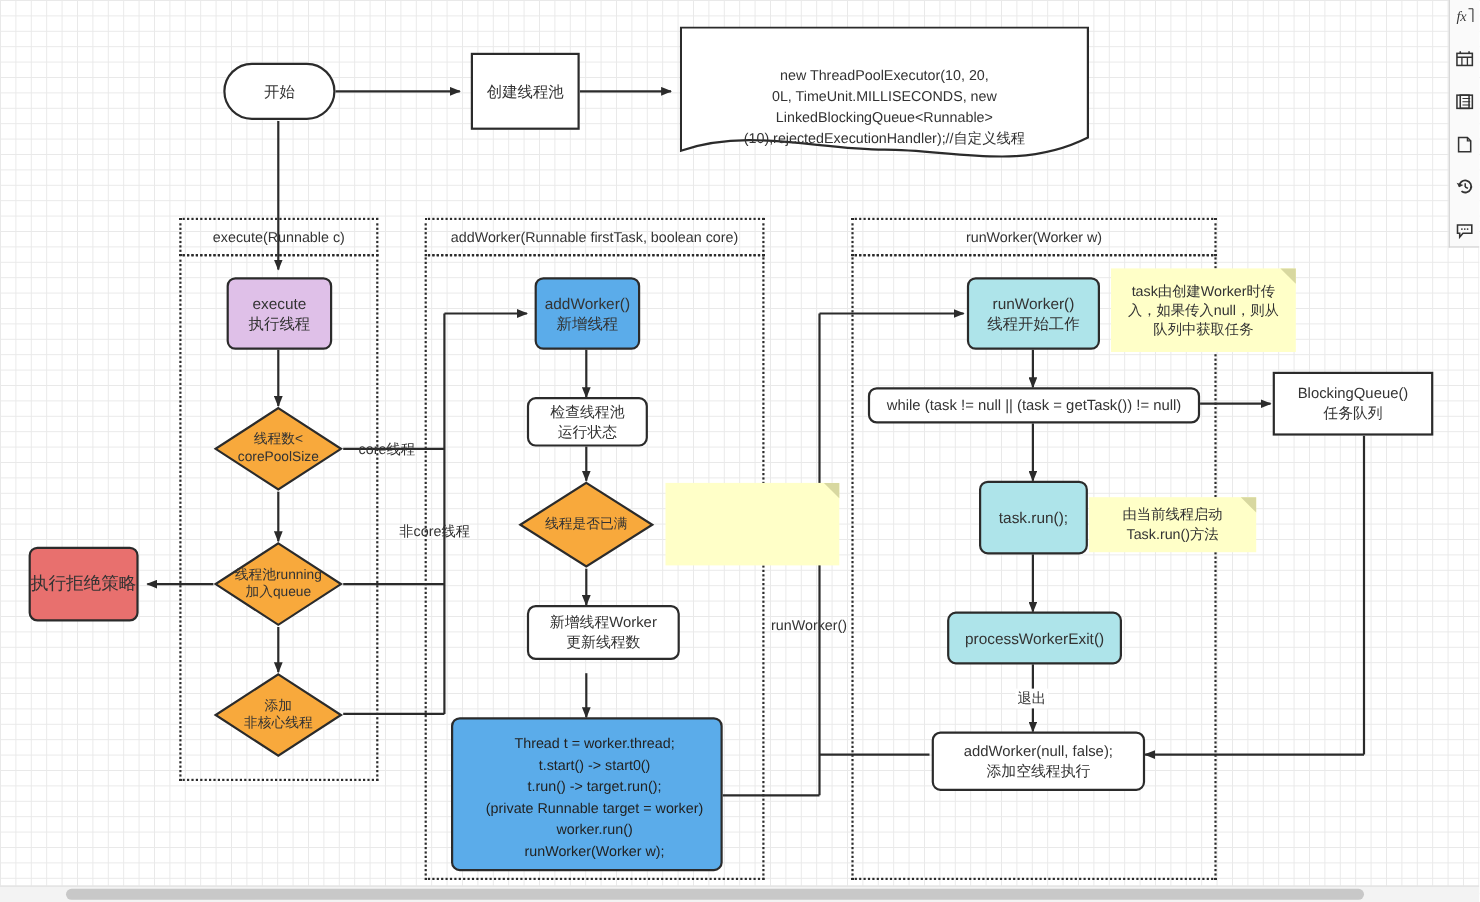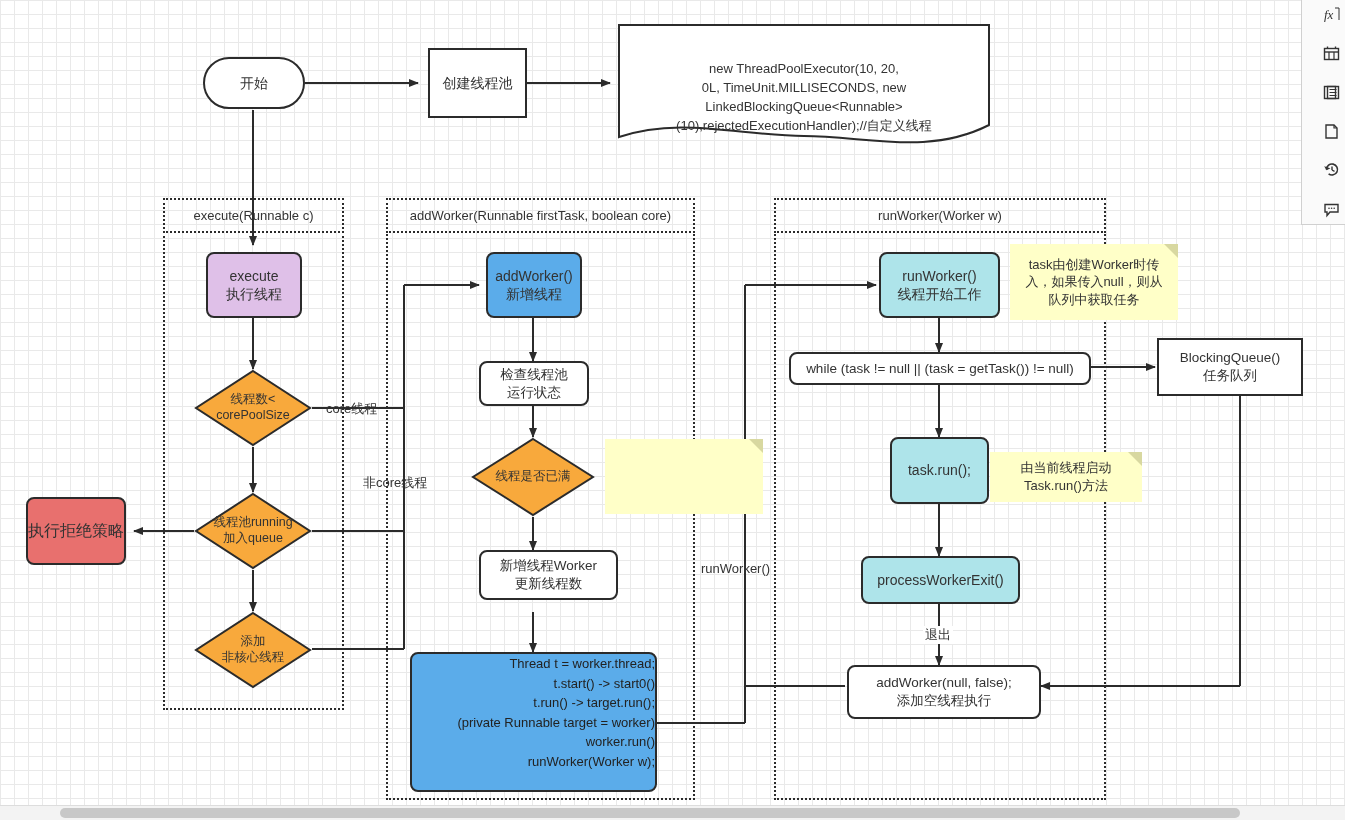--- a/index.html
+++ b/index.html
@@ -92,21 +92,21 @@
   }
   
   #toolbar {
     position: absolute;
     right: 0; top: 0;
     width: 27px;
     background: #fafafa;
     border-left: 1px solid #d0d0d0;
     border-bottom: 1px solid #d0d0d0;
     display: flex; flex-direction: column; align-items: center;
-    padding: 3px 0 4px 16px;
+    padding: 3px 0 4px 0;
     gap: 17px;
   }
   .tool {
     width: 21px; height: 22px;
     display: flex; align-items: center; justify-content: center;
     cursor: pointer;
   }
   .tool svg { display: block; }
   
   #hscroll {
@@ -118,24 +118,24 @@
   #hscroll .thumb {
     position: absolute; left: 60px; top: 2px;
     height: 10px; width: 1180px;
     background: #c8c8c8; border-radius: 5px;
   }
   .codebox {
     position: absolute; box-sizing: border-box;
     border: 2px solid #2b2b2b; border-radius: 8px;
     background: #5bacea;
     color: #222222;
-    padding: 0 0 12px 14px;
+    padding: 12px 0 12px 14px;
     line-height: 1.5;
     white-space: pre-line;
-    text-align: right;
+    text-align: center;
   }
 </style>
 </head>
 <body>
 
 <div id="canvas">
 
   <div class="group" style="left:163px; top:231px; width:181px; height:479px;"></div>
   <div class="group-title" style="left:163px; top:198px; width:181px; height:35px; font-size:13px;">
     <span>execute(Runnable c)</span>

